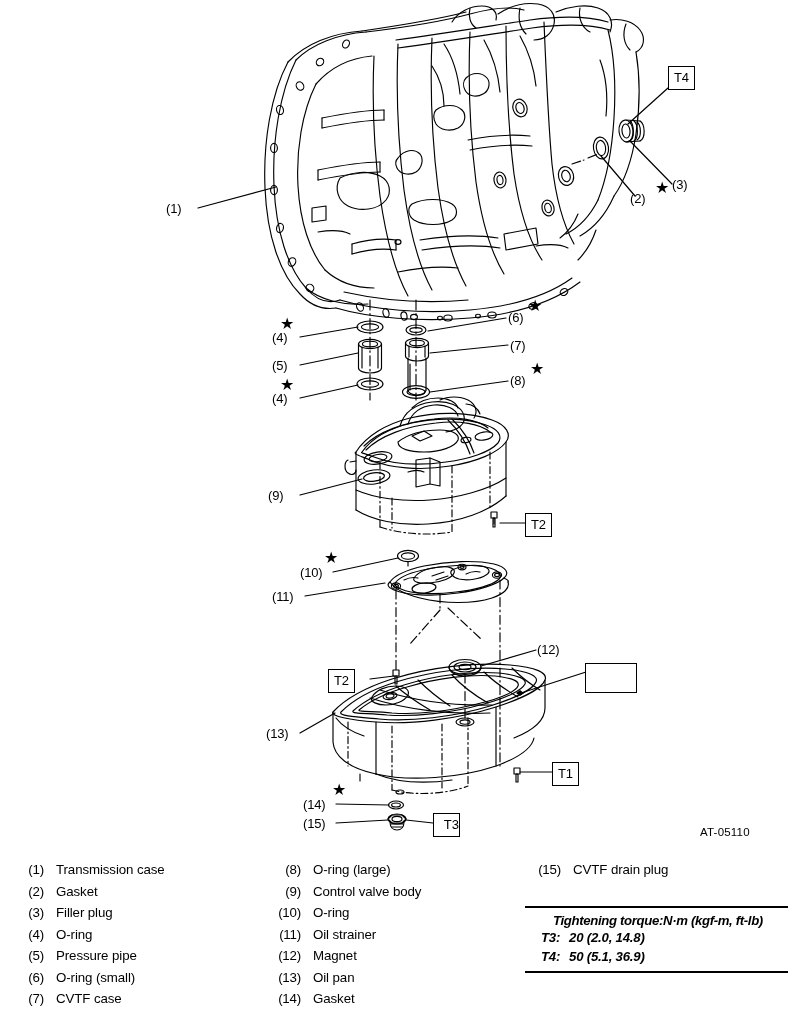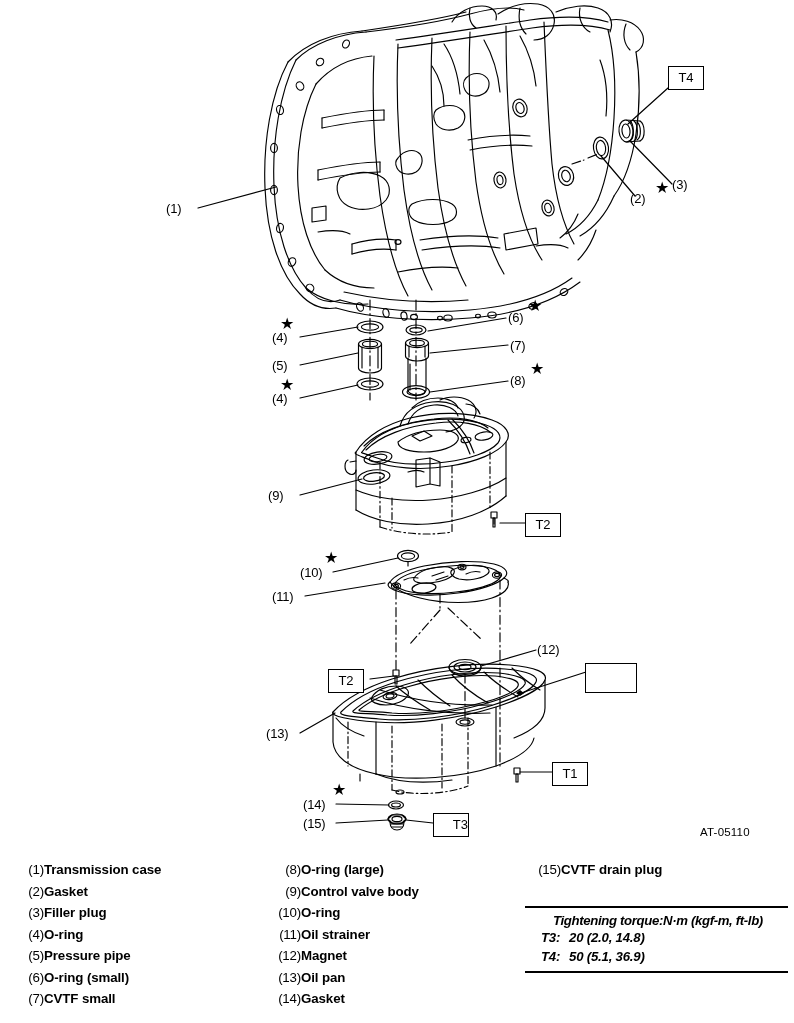--- a/index.html
+++ b/index.html
@@ -50,21 +50,21 @@
   
   .tbox {
     position: absolute;
     border: 1.4px solid #000;
     background: #fff;
     font-size: 13px;
     line-height: 13px;
     text-align: center;
     font-family: "Liberation Sans", sans-serif;
     padding: 4px 0 5px 0;
-    width: 36px;
+    width: 27px;
     box-sizing: border-box;
   }
   
   #sealant-box {
     position: absolute;
     left: 585px;
     top: 663px;
     width: 52px;
     height: 30px;
     border: 1.6px solid #000;
@@ -102,23 +102,22 @@
     font-size: 13.3px;
     font-family: "Liberation Sans", sans-serif;
   }
   .legend-num {
     width: 36px;
     text-align: right;
     flex: 0 0 36px;
     letter-spacing: -0.2px;
   }
   .legend-name {
-    padding-left: 0;
+    padding-left: 12px;
     letter-spacing: -0.1px;
-    font-weight: bold;
   }
   
   #torque-table {
     position: absolute;
     left: 525px;
     top: 44px;
     width: 263px;
   }
   #torque-table .rule-top {
     border-top: 2.2px solid #000;
@@ -659,21 +658,21 @@
       <div class="legend-row">
         <span class="legend-num">(5)</span>
         <span class="legend-name">Pressure pipe</span>
       </div>
       <div class="legend-row">
         <span class="legend-num">(6)</span>
         <span class="legend-name">O-ring (small)</span>
       </div>
       <div class="legend-row">
         <span class="legend-num">(7)</span>
-        <span class="legend-name">CVTF small</span>
+        <span class="legend-name">CVTF case</span>
       </div>
     </div>
 
     <div class="legend-col" id="legend-col-2">
       <div class="legend-row">
         <span class="legend-num">(8)</span>
         <span class="legend-name">O-ring (large)</span>
       </div>
       <div class="legend-row">
         <span class="legend-num">(9)</span>

